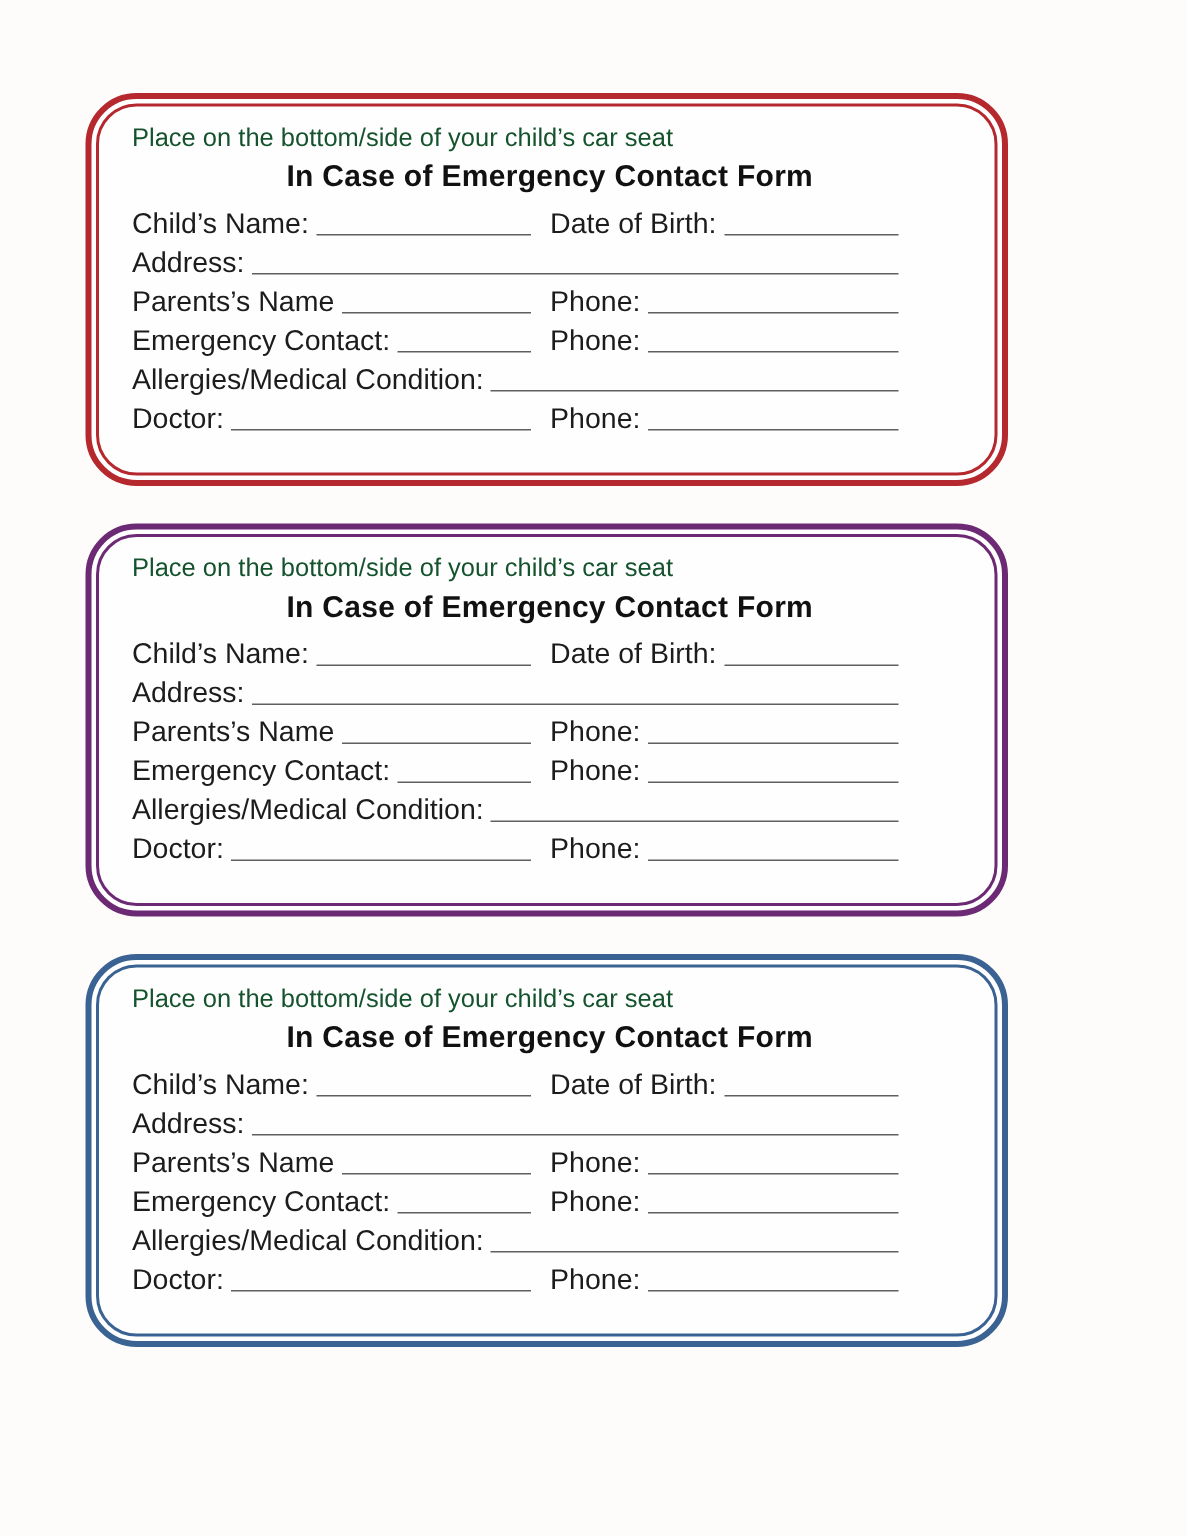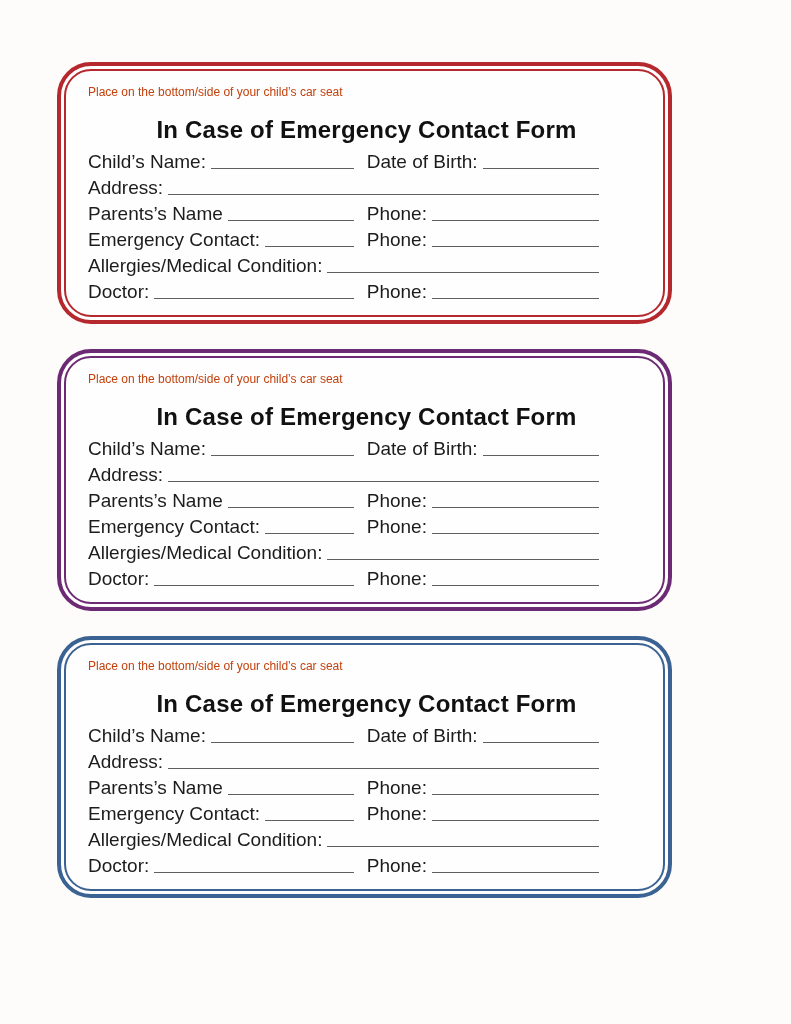--- a/index.html
+++ b/index.html
@@ -30,32 +30,32 @@
   }
   .card-inner {
     height: 100%;
     box-sizing: border-box;
     border: 2px solid var(--c);
     border-radius: 27px;
     padding: 13px 18px 8px 22px;
     background: #fffefe;
   }
   .instruction {
-    font-size: 12px;
+    font-size: 17px;
     line-height: 14px;
-    color: #c2410c;
+    color: #14532d;
     margin: 1px 0 0 0;
   }
   .title {
-    font-size: 24px;
+    font-size: 20px;
     line-height: 30px;
     font-weight: bold;
     color: #111111;
     text-align: center;
-    margin: 16px 0 9px 0;
+    margin: 4px 0 9px 0;
     letter-spacing: 0.2px;
   }
   .rows {
     margin-right: 46px;
   }
   .row {
     display: flex;
     align-items: flex-end;
     margin-bottom: 11px;
   }

